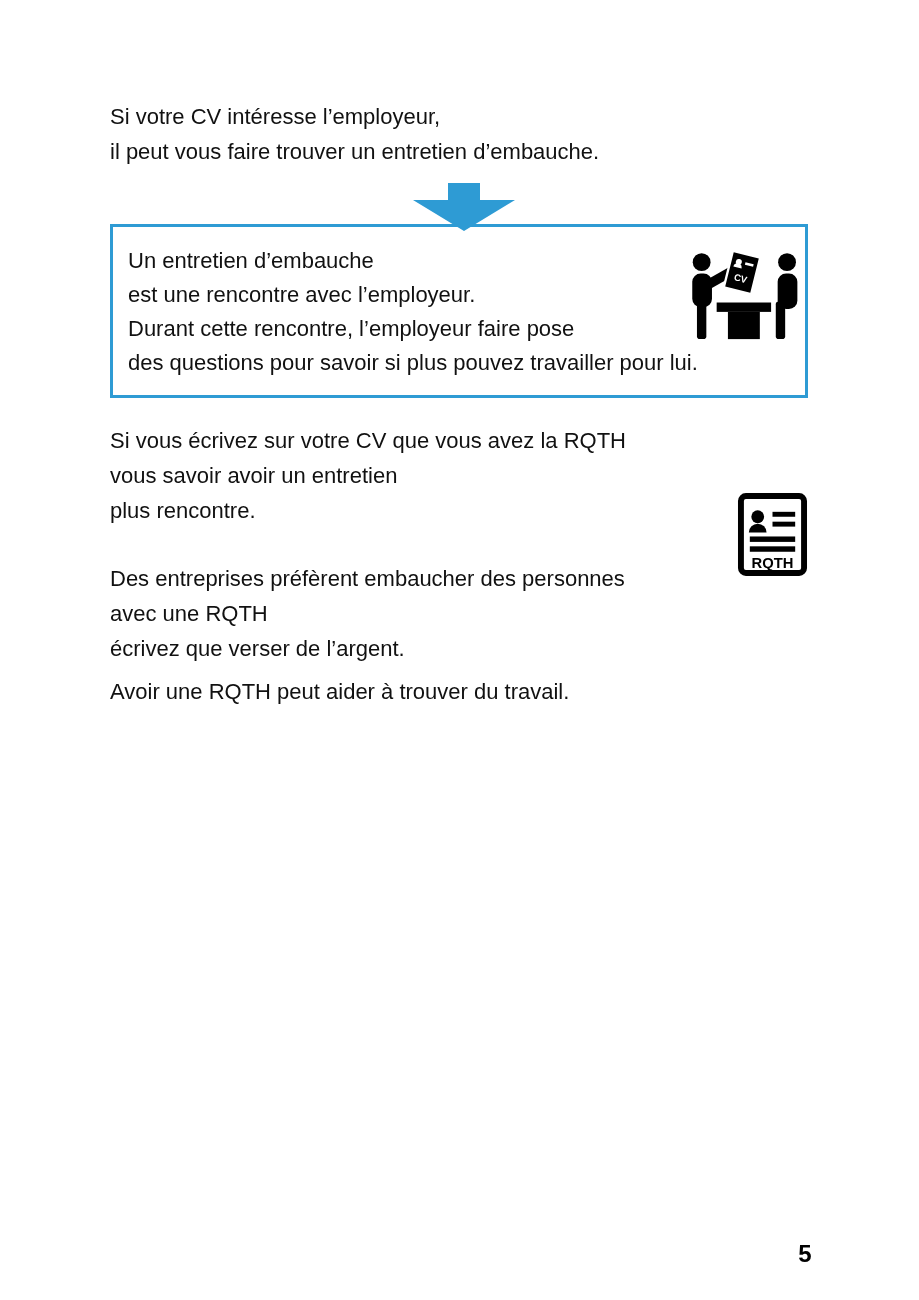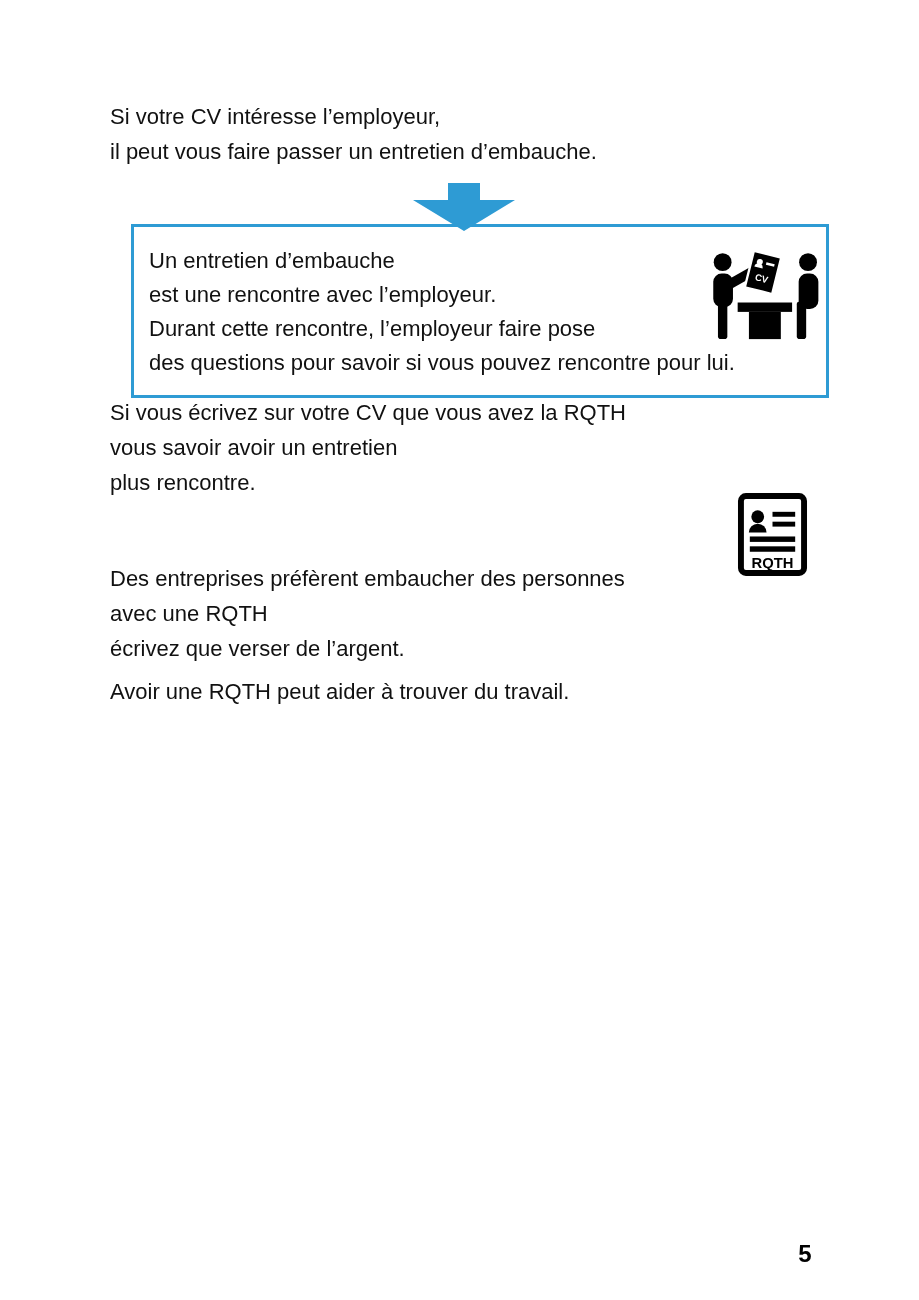--- a/index.html
+++ b/index.html
@@ -34,36 +34,35 @@
   }
 
   .info-box {
     position: absolute;
     left: 110px; top: 224px;
     width: 698px; height: 174px;
     box-sizing: border-box;
     border: 3px solid var(--accent, #2E9BD4);
     background: #ffffff;
     z-index: 2;
-    margin-left: 21px;
   }
   .info-box .box-text {
     position: absolute;
     left: 15px; top: 17px;
     font-size: 22px;
     line-height: 34px;
   }
   .info-box .box-text .line { white-space: nowrap; }
   #interview-icon {
     position: absolute;
     left: 568px; top: 22px;
     width: 122px; height: 92px;
   }
 
-  #rqth-paragraph { top: 395px; }
+  #rqth-paragraph { top: 423px; }
   #companies-paragraph { top: 561px; }
   #conclusion-paragraph { top: 674px; }
 
   #rqth-card-icon {
     position: absolute;
     left: 737px; top: 492px;
     width: 71px; height: 85px;
   }
 
   .page-number {
@@ -76,33 +75,33 @@
     color: #000000;
   }
 </style>
 </head>
 <body>
 
 <div class="page">
 
   <div class="para" id="intro-paragraph">
     <div class="line">Si votre CV intéresse l’employeur,</div>
-    <div class="line">il peut vous faire passer un entretien d’embauche.</div>
+    <div class="line">il peut vous faire trouver un entretien d’embauche.</div>
   </div>
 
   <svg id="down-arrow" viewBox="0 0 102 48" aria-hidden="true">
     <path d="M35 0 h32 v17 h35 L51 48 L0 17 h35 Z" fill="var(--accent, #2E9BD4)"></path>
   </svg>
 
   <div class="info-box">
     <div class="box-text">
       <div class="line">Un entretien d’embauche</div>
       <div class="line">est une rencontre avec l’employeur.</div>
       <div class="line">Durant cette rencontre, l’employeur faire pose</div>
-      <div class="line">des questions pour savoir si vous pouvez rencontre pour lui.</div>
+      <div class="line">des questions pour savoir si plus pouvez travailler pour lui.</div>
     </div>
 
     <svg id="interview-icon" viewBox="0 0 130 96" aria-hidden="true">
       <g fill="var(--icon, #000000)">
 
         <circle cx="22" cy="13" r="9.5"></circle>
         <rect x="12" y="25" width="21" height="36" rx="9"></rect>
         <polygon points="27,32 52,18 57,27 32,41"></polygon>
         <rect x="17" y="55" width="10" height="40" rx="3"></rect>
 

